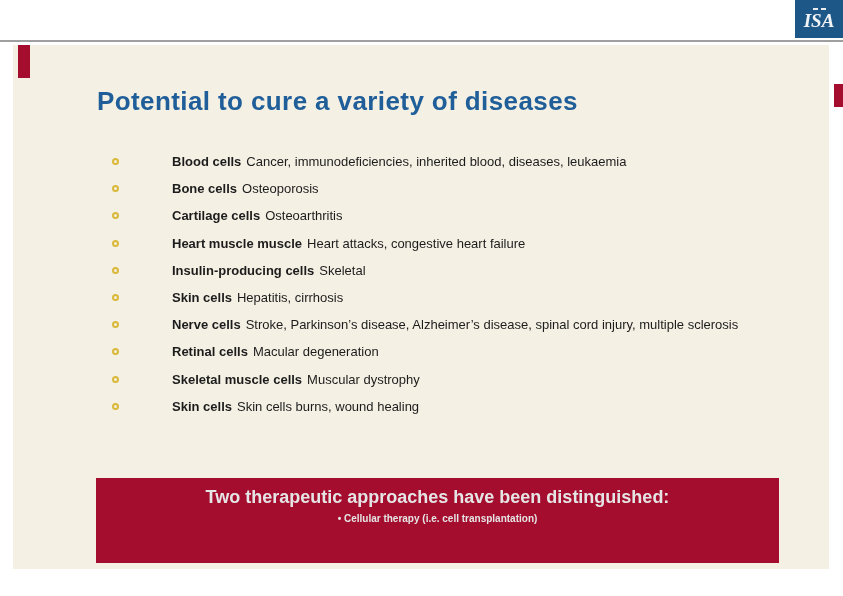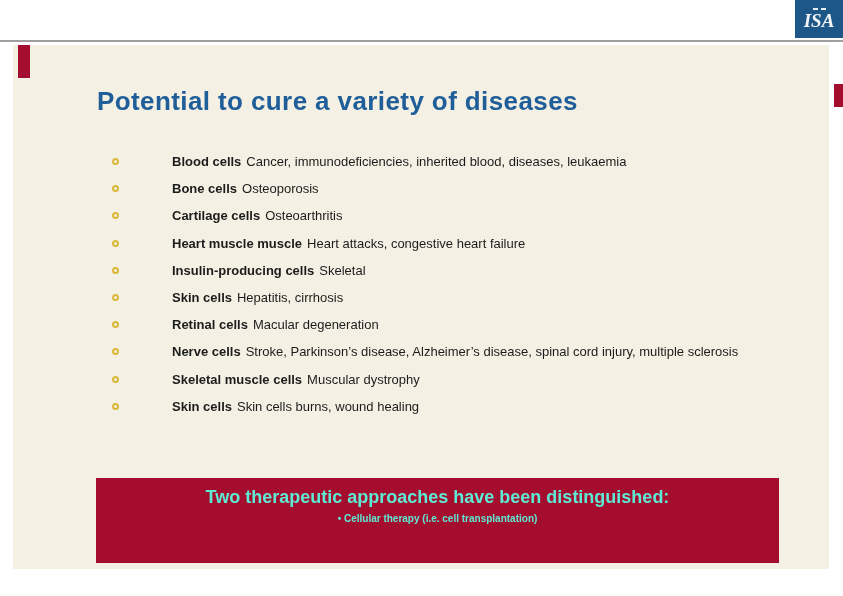--- a/index.html
+++ b/index.html
@@ -22,21 +22,21 @@
   .title { position:absolute; left:97px; top:86px; font-size:26px; font-weight:bold; color:#1f5e99; letter-spacing:0.4px; }
 
   
   .cell-list { position:absolute; left:112px; top:148px; list-style:none; }
   .cell-list li { display:flex; align-items:center; height:27.2px; font-size:13px; color:#1c1c1c; white-space:nowrap; }
   .ring { flex:none; width:7px; height:7px; border:2px solid #d9b83a; border-radius:50%; margin-right:16px; }
   .term { font-weight:bold;padding-left:37px; }
   .desc { margin-left:5px; }
 
   
-  .callout { position:absolute; left:96px; top:478px; width:683px; height:85px; background:#a50d2e; color:#5eead4; text-align:center; }
+  .callout { position:absolute; left:96px; top:478px; width:683px; height:85px; background:#a50d2e; color:#e5e5e5; text-align:center; }
   .callout-heading { font-size:18px; font-weight:bold; padding-top:9px; }
   .callout-line { font-size:10px; font-weight:bold; line-height:22px; }
   .callout-line:first-of-type { margin-top:3px; }
 
   
   .footer { position:absolute; left:0; top:569px; width:843px; height:27px; background:#ffffff; border-top:2px solid #9f9f9f; font-size:12.5px; color:#b3b0ab; }
   .footer-date { position:absolute; left:42px; top:7px; }
   .footer-site { position:absolute; right:143px; top:7px; }
   .footer-divider { position:absolute; left:744px; top:0; height:25px; width:2px; background:#c6c4c0; }
   .footer-page { position:absolute; right:18px; top:7px; }
@@ -88,27 +88,27 @@
       <span class="term">Insulin-producing cells</span>
       <span class="desc">Skeletal</span>
     </li>
     <li>
       <span class="ring"></span>
       <span class="term">Skin cells</span>
       <span class="desc">Hepatitis, cirrhosis</span>
     </li>
     <li>
       <span class="ring"></span>
-      <span class="term">Retinal cells</span>
-      <span class="desc">Macular degeneration</span>
+      <span class="term">Nerve cells</span>
+      <span class="desc">Stroke, Parkinson’s disease, Alzheimer’s disease, spinal cord injury, multiple sclerosis</span>
     </li>
     <li>
       <span class="ring"></span>
-      <span class="term">Nerve cells</span>
-      <span class="desc">Stroke, Parkinson’s disease, Alzheimer’s disease, spinal cord injury, multiple sclerosis</span>
+      <span class="term">Retinal cells</span>
+      <span class="desc">Macular degeneration</span>
     </li>
     <li>
       <span class="ring"></span>
       <span class="term">Skeletal muscle cells</span>
       <span class="desc">Muscular dystrophy</span>
     </li>
     <li>
       <span class="ring"></span>
       <span class="term">Skin cells</span>
       <span class="desc">Skin cells burns, wound healing</span>

